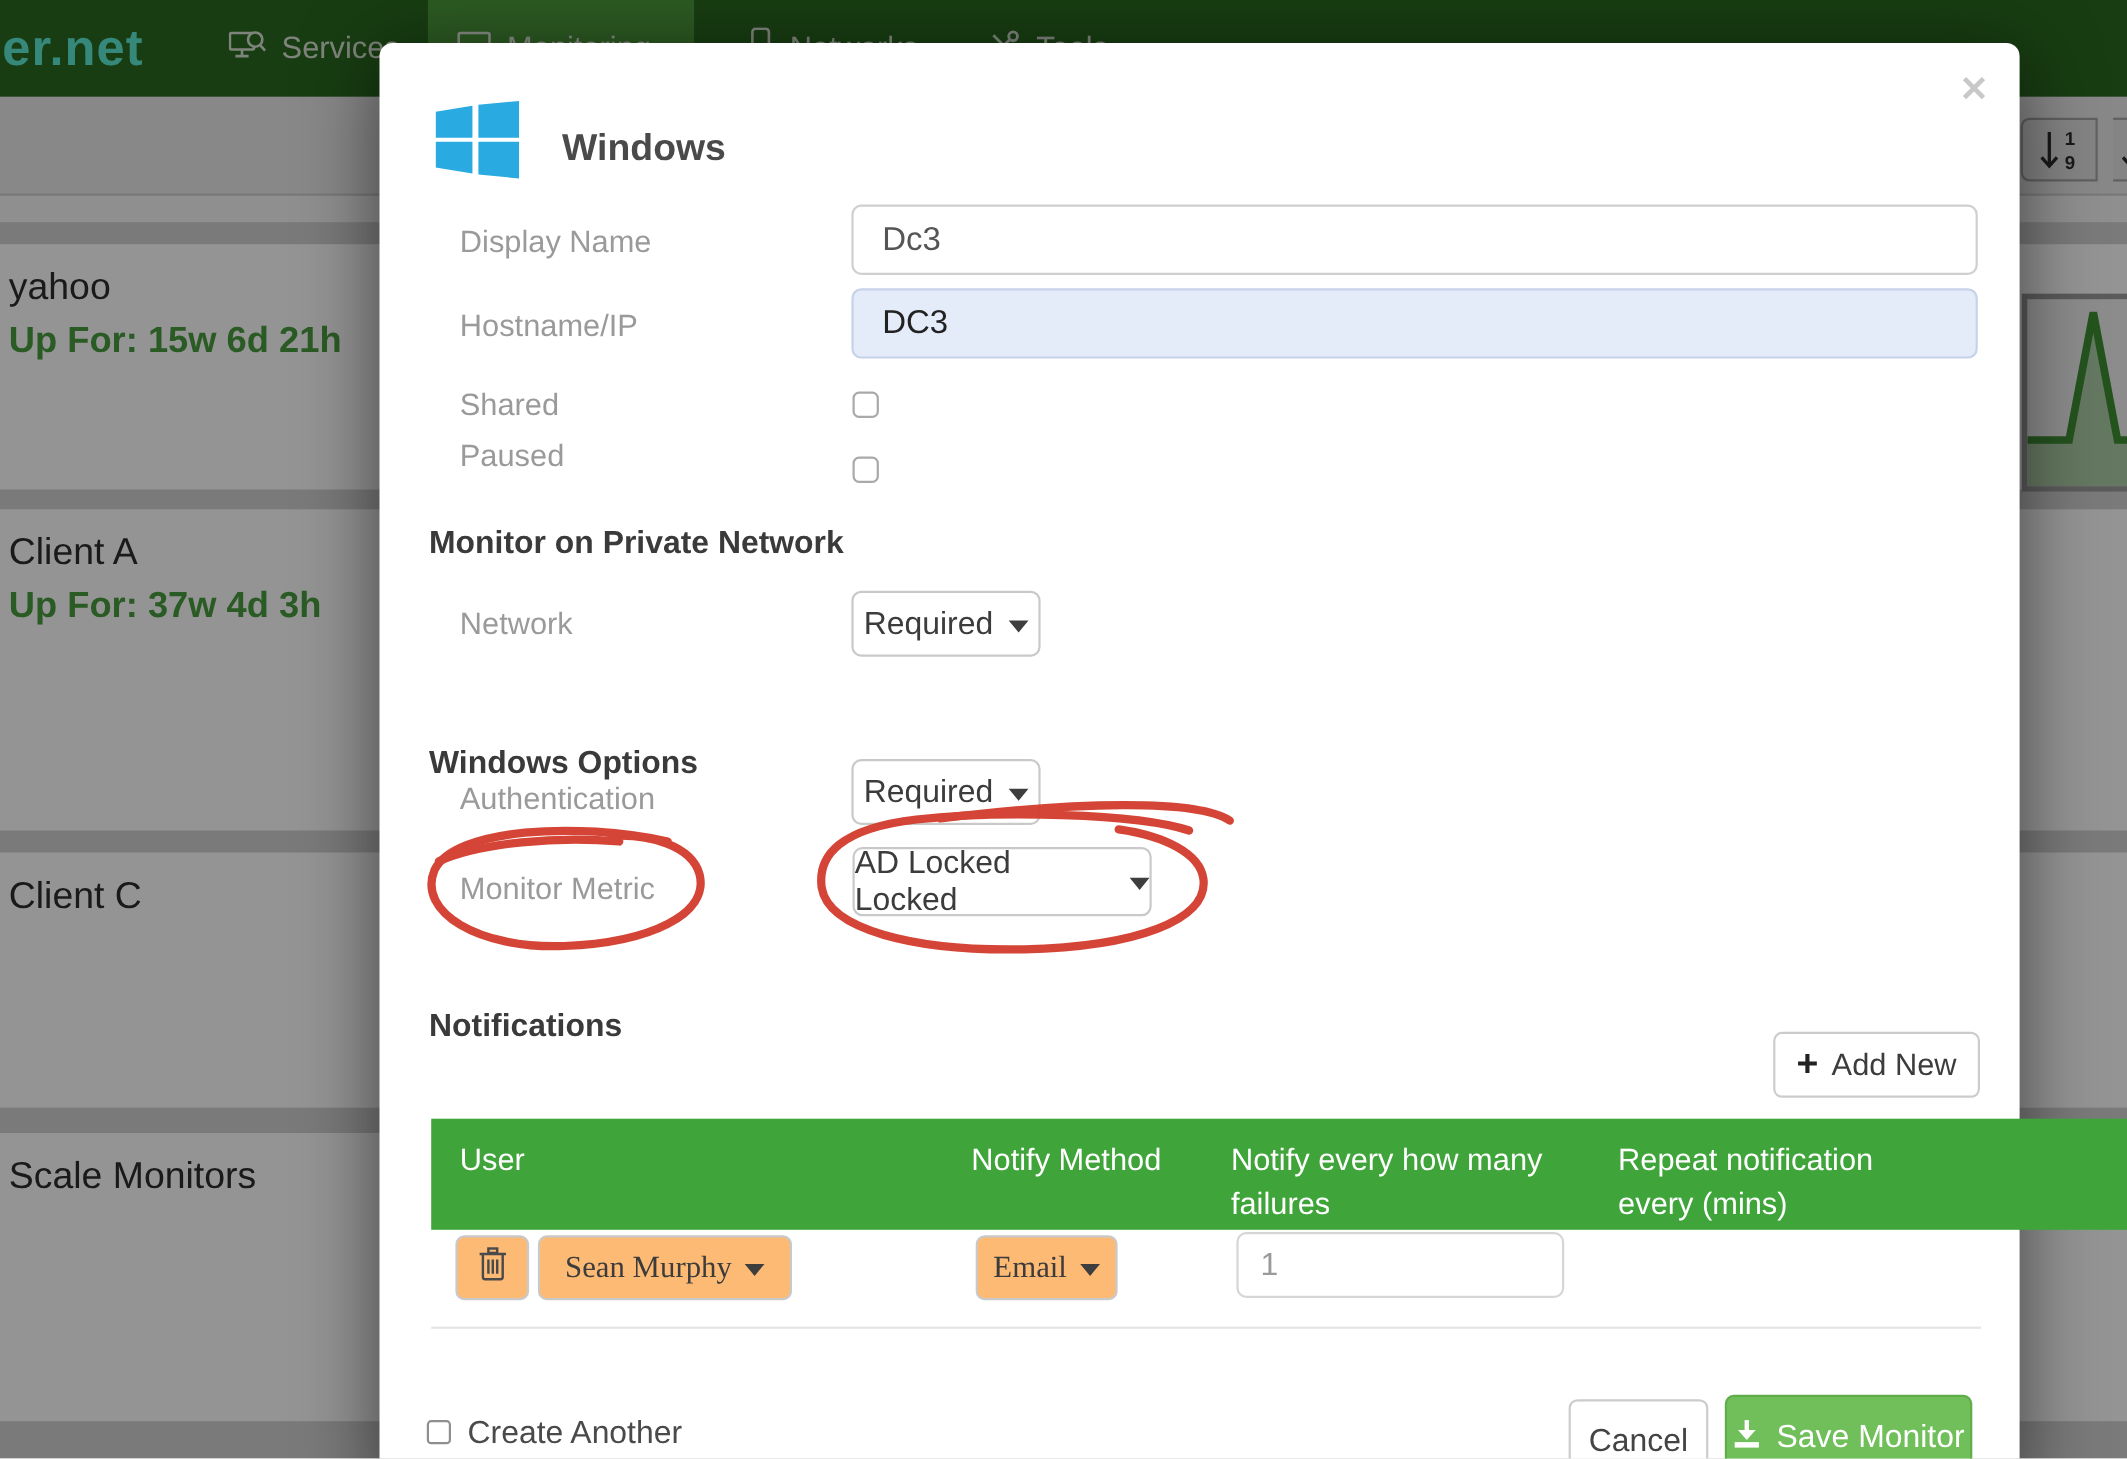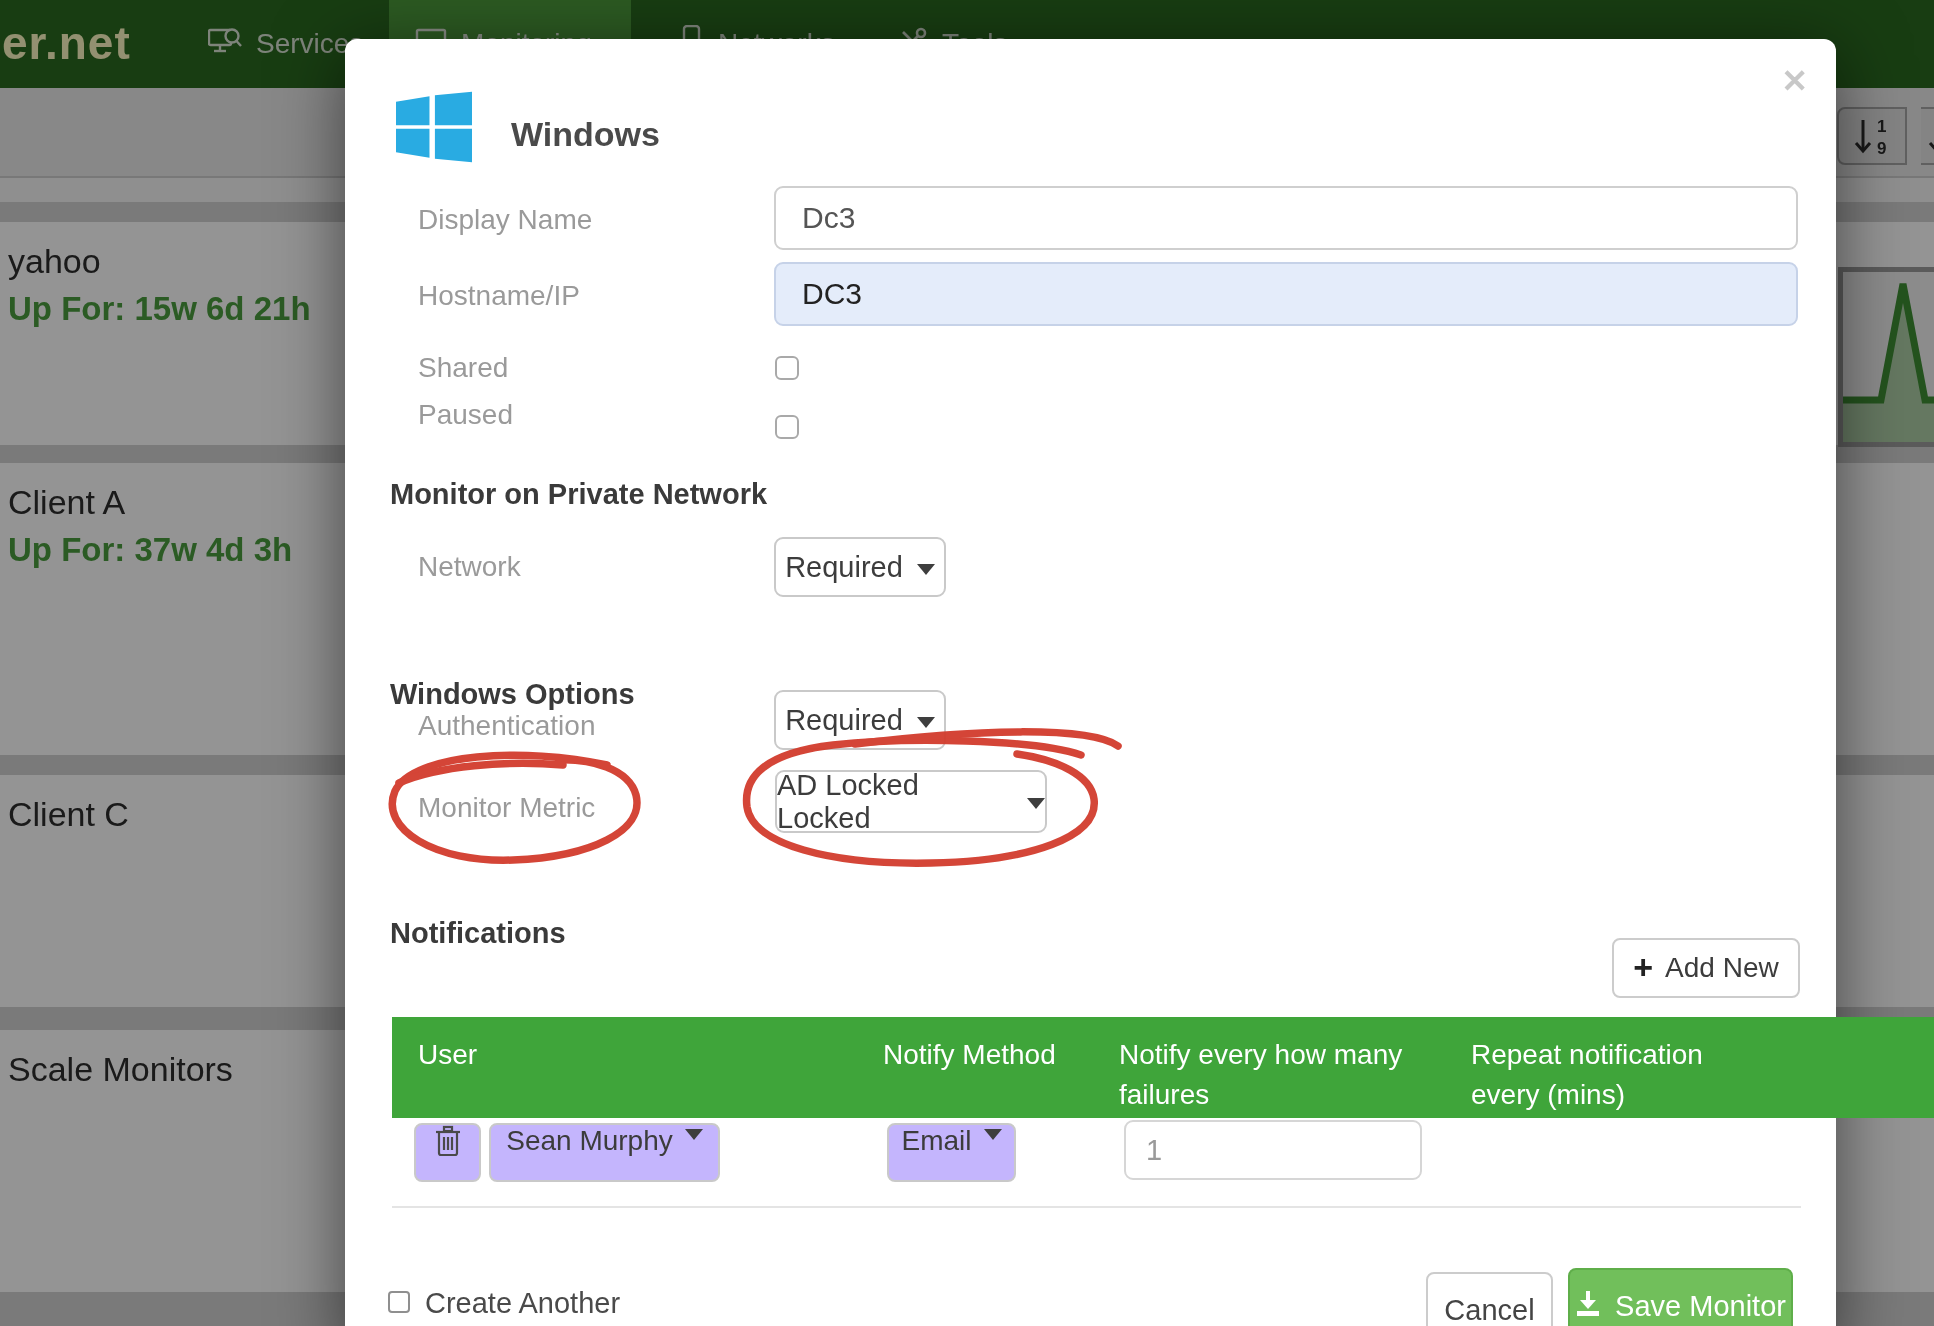--- a/index.html
+++ b/index.html
@@ -3,21 +3,21 @@
 <meta charset="utf-8">
 <style>
   * { margin:0; padding:0; box-sizing:border-box; }
   html,body { width:1934px; height:1326px; overflow:hidden; background:#fff;
     font-family:"Liberation Sans", sans-serif; position:relative; }
 
   
   .bg { position:absolute; inset:0; background:#d2d2d2; }
   .navbar { position:absolute; top:0; left:0; width:1934px; height:88px; background:#2a6a1f; }
   .brand { position:absolute; left:2px; top:16px; font-size:46px; font-weight:bold;
-    color:#fef9c3; letter-spacing:1px; }
+    color:#5eead4; letter-spacing:1px; }
   .nav-item { position:absolute; top:0; height:88px; display:flex; align-items:center;
     gap:14px; color:#d9e3d4; font-size:28px; padding:0 26px; cursor:pointer; }
   .nav-item.active { background:#4d9c3c; color:#eaf2e6; }
   #nav-services { left:182px; } #nav-monitoring { left:389px; width:242px; }
   #nav-networks { left:652px; } #nav-tools { left:872px; }
   .nav-item svg { flex:none; }
 
   .toolbar { position:absolute; top:88px; left:0; width:1934px; height:90px;
     background:#ebebeb; border-bottom:2px solid #cfcfcf; }
   .sortbtn { position:absolute; top:19px; height:58px; background:#e3e3e3;
@@ -72,23 +72,23 @@
     background:#fff; border:2px solid #ccc; border-radius:8px; display:flex;
     align-items:center; justify-content:center; gap:12px; font-size:28px; color:#3c3c3c; cursor:pointer; }
   .plus { font-size:34px; font-weight:900; color:#222; line-height:0.8; }
 
   .ntable-head { position:absolute; left:47px; top:978px; width:1634px; height:101px;
     background:#3fa53a; color:#fff; }
   .th { position:absolute; top:18px; font-size:28px; line-height:40px; font-weight:normal; }
   .th-user { left:26px; } .th-method { left:491px; }
   .th-failures { left:727px; width:300px; } .th-repeat { left:1079px; width:300px; }
 
-  .rowbtn { position:absolute; top:1084px; height:59px; background:#c4b5fd;
-    border:2px solid #c9c9c9; border-radius:8px; display:flex; align-items:flex-start;
-    justify-content:center; gap:12px; font-size:28px; color:#3c3c3c; cursor:pointer; }
+  .rowbtn { position:absolute; top:1084px; height:59px; background:#fdba74;
+    border:2px solid #c9c9c9; border-radius:8px; display:flex; align-items:center;
+    justify-content:center; gap:12px; font-size:28px; color:#3c3c3c; cursor:pointer;font-family:Liberation Serif, serif; }
   #trash-btn { left:69px; width:67px; }
   #dd-user   { left:144px; width:231px; }
   #dd-method { left:542px; width:129px; }
   .rinput { position:absolute; height:60px; border:2px solid #d6d6d6; border-radius:9px;
     font-size:29px; padding:0 20px; font-family:inherit; outline:none; background:#fff; }
   #failures-input { left:779px; top:1081px; width:298px; color:#9a9a9a; }
   #repeat-input { left:1129px; top:1091px; width:324px; color:#555; }
   #repeat-input::placeholder { color:#a8a8a8; }
 
   .divider { position:absolute; left:47px; top:1167px; width:1409px; height:0;

